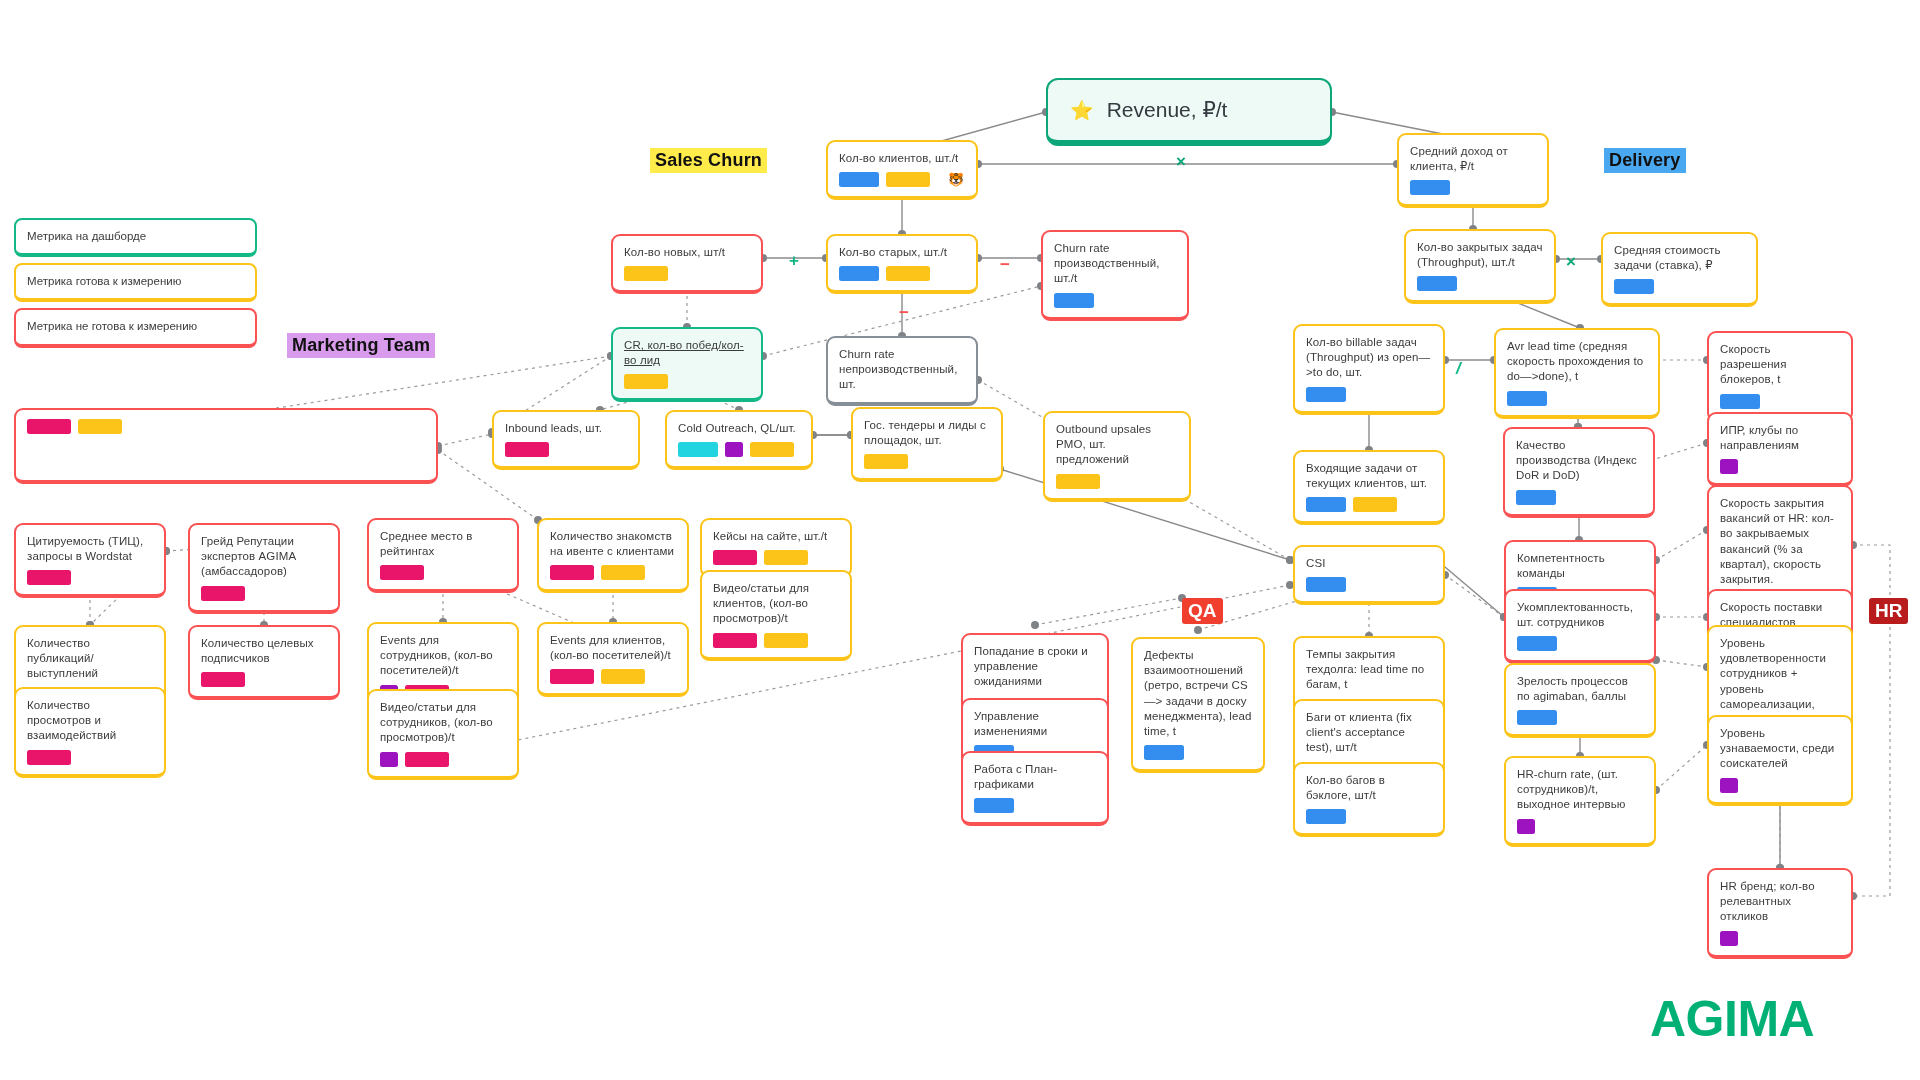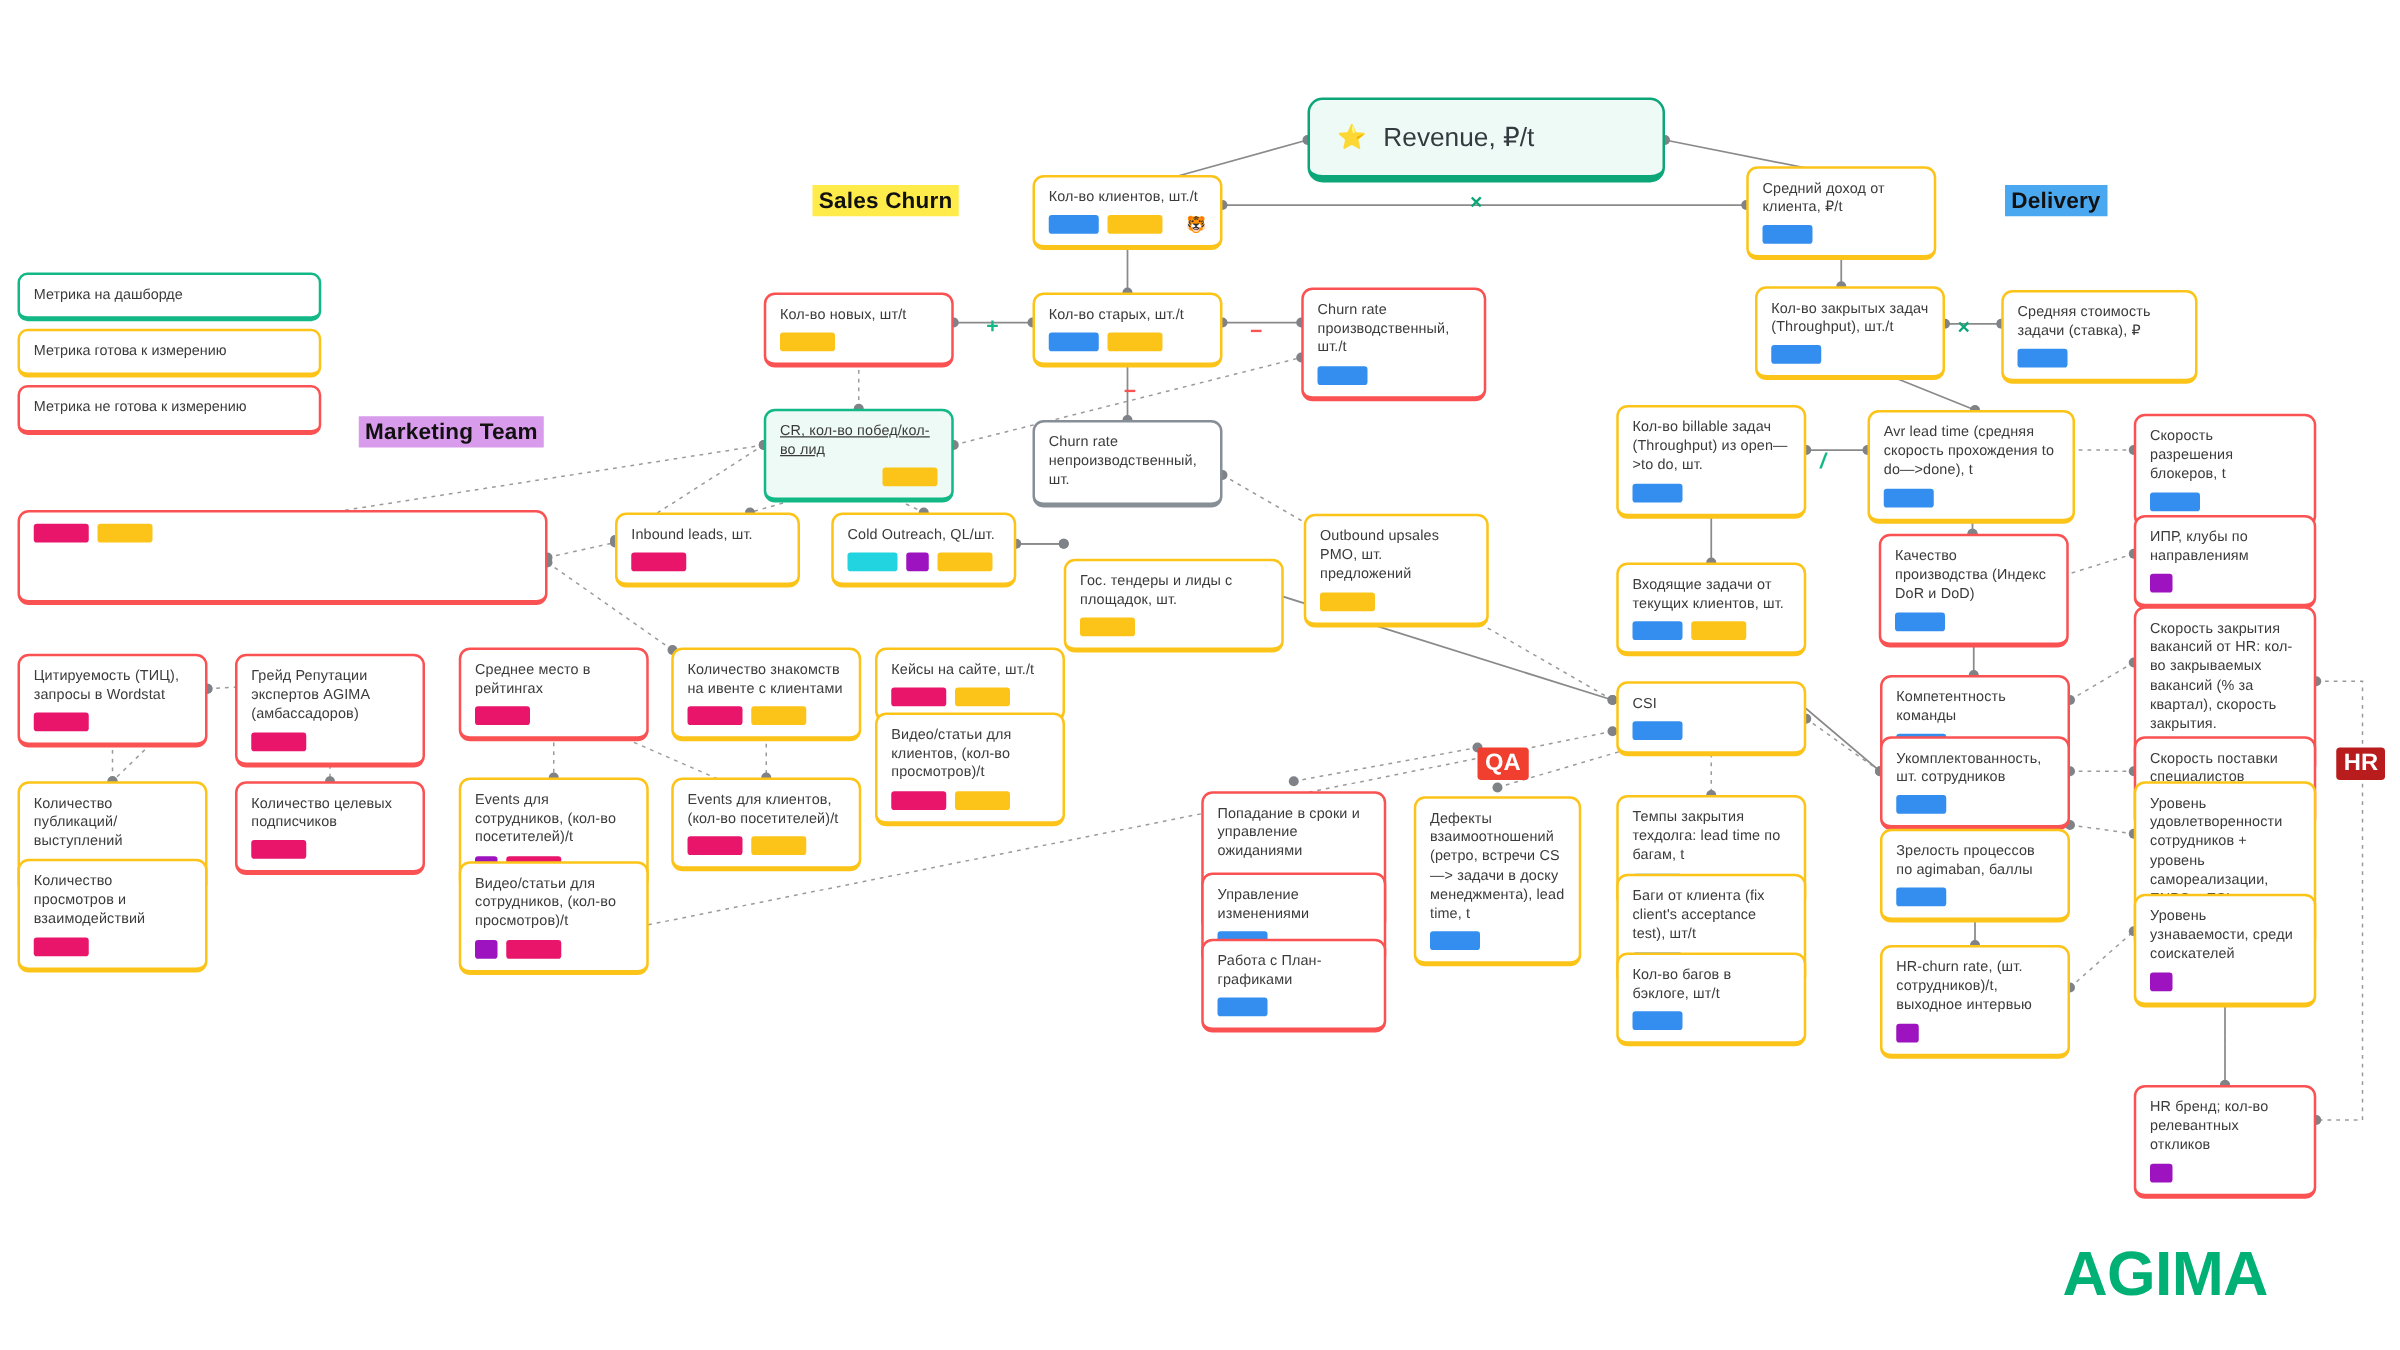--- a/index.html
+++ b/index.html
@@ -277,21 +277,21 @@
         <div class="chips">
           <span class="chip" style="background: rgb(51, 142, 240); width: 40px;"></span>
         </div>
       </div>
       <div class="node b-yellow" style="left: 1601px; top: 232px; width: 157px; min-height: 54px;">
         <div class="label">Средняя стоимость задачи (ставка), ₽</div>
         <div class="chips">
           <span class="chip" style="background: rgb(51, 142, 240); width: 40px;"></span>
         </div>
       </div>
-      <div class="node b-teal" style="left: 611px; top: 327px; width: 152px; min-height: 58px; align-items: flex-end;">
+      <div class="node b-teal" style="left: 611px; top: 327px; width: 152px; min-height: 58px;">
         <div class="label link">CR, кол-во побед/кол-во лид</div>
         <div class="chips">
           <span class="chip" style="background: rgb(252, 196, 25); width: 44px;"></span>
         </div>
       </div>
       <div class="node b-grey" style="left: 826px; top: 336px; width: 152px; min-height: 44px;">
         <div class="label">Churn rate непроизводственный, шт.</div>
       </div>
       <div class="node b-yellow" style="left: 1293px; top: 324px; width: 152px; min-height: 72px;">
         <div class="label">Кол-во billable задач (Throughput) из open—&gt;to do, шт.</div>
@@ -324,21 +324,21 @@
         </div>
       </div>
       <div class="node b-yellow" style="left: 665px; top: 410px; width: 148px; min-height: 48px;">
         <div class="label">Cold Outreach, QL/шт.</div>
         <div class="chips">
           <span class="chip" style="background: rgb(34, 211, 224); width: 40px;"></span>
           <span class="chip" style="background: rgb(156, 19, 191); width: 18px;"></span>
           <span class="chip" style="background: rgb(252, 196, 25); width: 44px;"></span>
         </div>
       </div>
-      <div class="node b-yellow" style="left: 851px; top: 407px; width: 176px; min-height: 56px; margin-top: 40px;">
+      <div class="node b-yellow" style="left: 851px; top: 407px; width: 152px; min-height: 56px;">
         <div class="label">Гос. тендеры и лиды с площадок, шт.</div>
         <div class="chips">
           <span class="chip" style="background: rgb(252, 196, 25); width: 44px;"></span>
         </div>
       </div>
       <div class="node b-yellow" style="left: 1043px; top: 411px; width: 148px; min-height: 56px;">
         <div class="label">Outbound upsales PMO, шт. предложений</div>
         <div class="chips">
           <span class="chip" style="background: rgb(252, 196, 25); width: 44px;"></span>
         </div>

